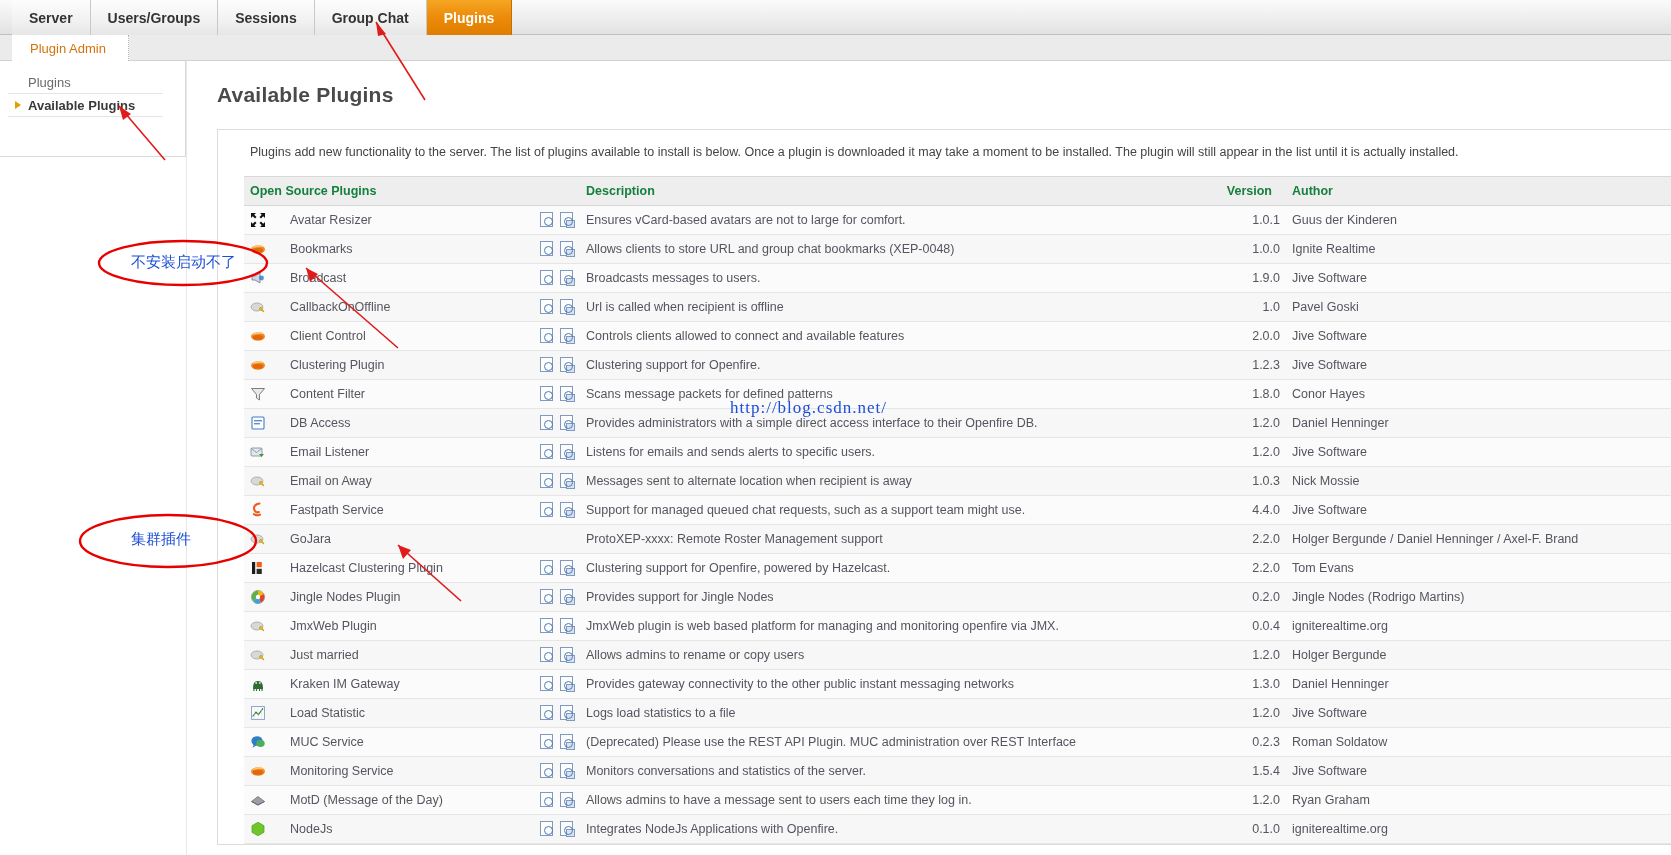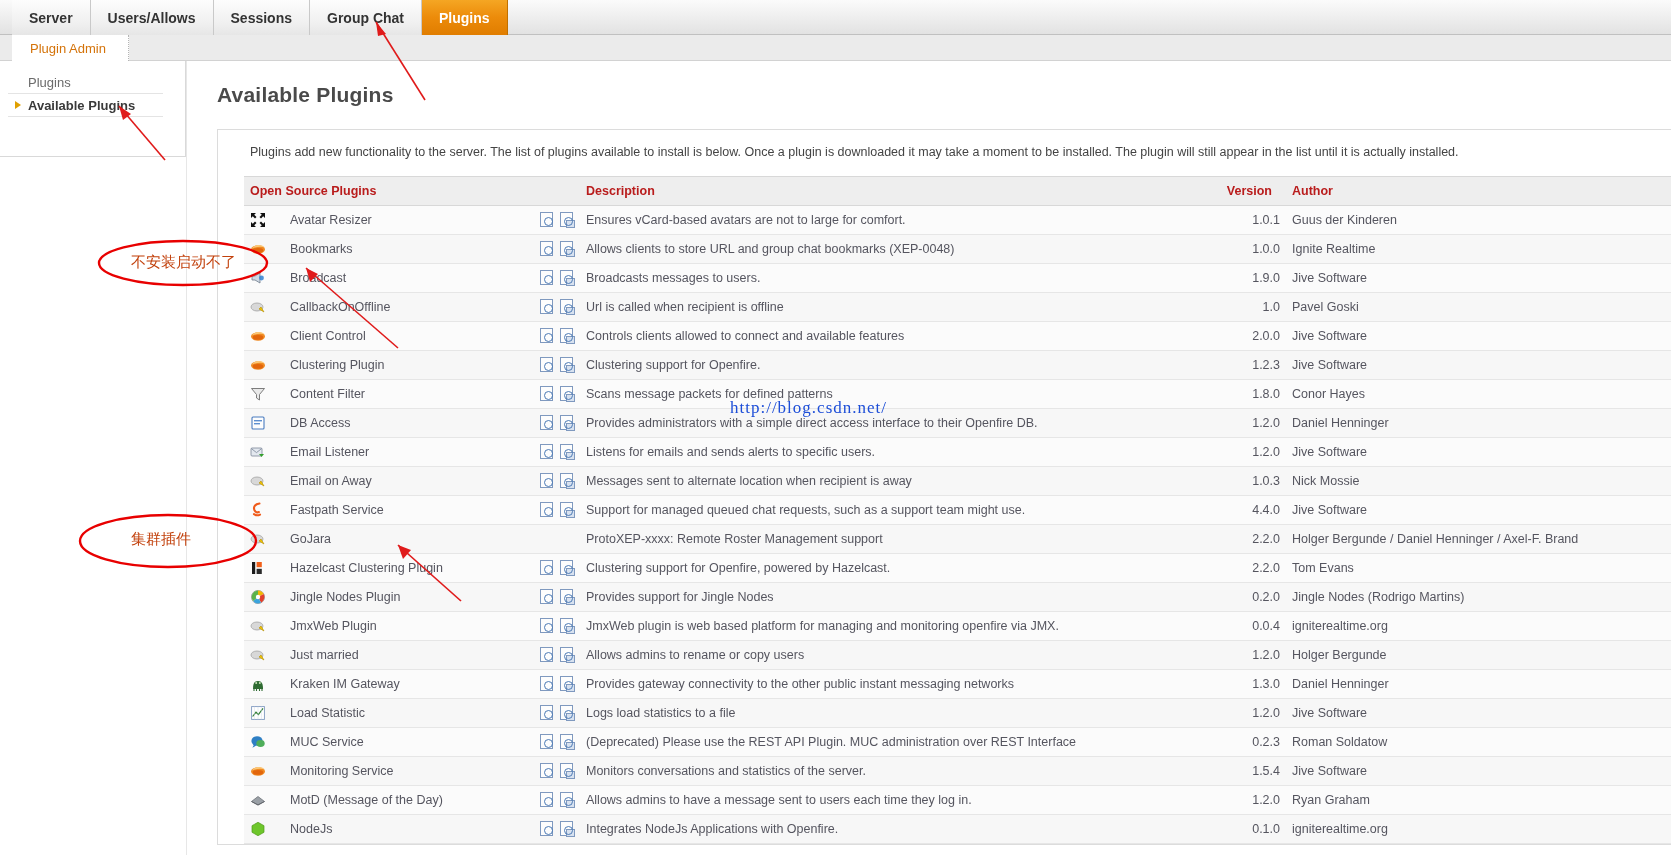--- a/index.html
+++ b/index.html
@@ -102,21 +102,21 @@
   }
   .tablewrap { padding: 0 0 0 10px; }
   table.plugins {
     width: 1445px; border-collapse: collapse;
     table-layout: fixed;
   }
   table.plugins th {
     background: #eeeeee;
     border-top: 1px solid #d8d8d8;
     border-bottom: 1px solid #d8d8d8;
-    font-size: 12.5px; font-weight: bold; color: #b91c1c;
+    font-size: 12.5px; font-weight: bold; color: #15803d;
     text-align: left; padding: 7px 6px; height: 28px;
   }
   table.plugins th.th-version { text-align: right; padding-right: 14px; }
   table.plugins td {
     border-bottom: 1px solid #e6e6e6;
     font-size: 12.5px; color: #55555f;
     padding: 6px 6px; height: 28px;
     white-space: nowrap; overflow: hidden;
   }
   table.plugins tbody tr:nth-child(odd) { background: #fbfbfb; }
@@ -155,39 +155,39 @@
   .watermark {
     position: absolute; left: 730px; top: 398px;
     font-family: "Liberation Serif", serif;
     font-size: 17px; color: #1d4ed8;
     letter-spacing: 1px; pointer-events: none; user-select: none;
   }
 
   
   .overlay { position: absolute; left: 0; top: 0; width: 1671px; height: 855px; pointer-events: none; }
   .cn-note {
-    position: absolute; color: #c2410c;
+    position: absolute; color: #1d4ed8;
     font-family: "DejaVu Sans", sans-serif;
     font-size: 15px; white-space: nowrap;
   }
   .note1 { left: 131px; top: 253px; }
   .note2 { left: 131px; top: 530px; }
 </style>
 </head>
 <body>
 
 <div id="root">
 
   <div class="tabbar">
     <div class="spacer-l"></div>
     <div class="tab">
         <span>Server</span>
       </div>
     <div class="tab">
-        <span>Users/Allows</span>
+        <span>Users/Groups</span>
       </div>
     <div class="tab">
         <span>Sessions</span>
       </div>
     <div class="tab">
         <span>Group Chat</span>
       </div>
     <div class="tab active">
         <span>Plugins</span>
       </div>

